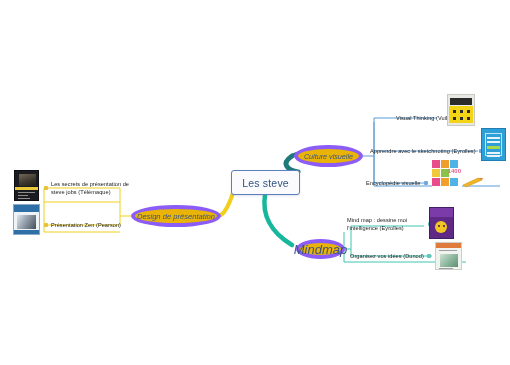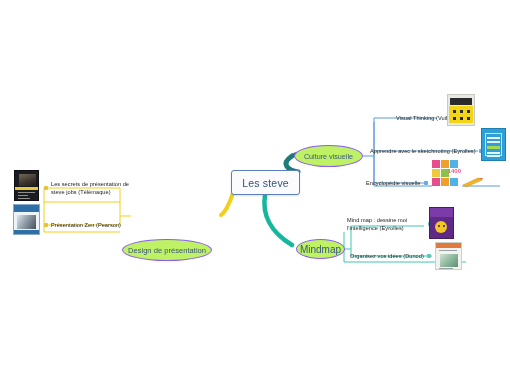--- a/index.html
+++ b/index.html
@@ -40,45 +40,45 @@
     justify-content: center;
     font-size: 10.5px;
     color: #31537f;
     letter-spacing: .2px;
     box-shadow: 0 1px 2px rgba(70,100,150,.18);
   }
 
   
   .ellipse {
     position: absolute;
-    border: 1px solid #8b5cf6;
+    border: 4px solid #8b5cf6;
     border-radius: 50%;
-    background: #bef264;
+    background: #eab308;
     box-sizing: border-box;
     display: flex;
     align-items: center;
     justify-content: center;
     color: #39557f;
     white-space: nowrap;
+    font-style: italic;
   }
   .ellipse.culture {
     left: 294px; top: 145px;
     width: 69px; height: 22px;
     font-size: 7.2px;
   }
   .ellipse.mindmap {
     left: 296px; top: 239px;
     width: 49px; height: 20px;
-    font-size: 10px;
+    font-size: 13px;
   }
   .ellipse.design {
-    left: 122px; top: 205px;
+    left: 131px; top: 205px;
     width: 90px; height: 22px;
     font-size: 7.6px;
-    margin-top: 34px;
   }
 
   
   .leaf {
     position: absolute;
     display: flex;
     align-items: center;
     gap: 3px;
     white-space: nowrap;
   }

